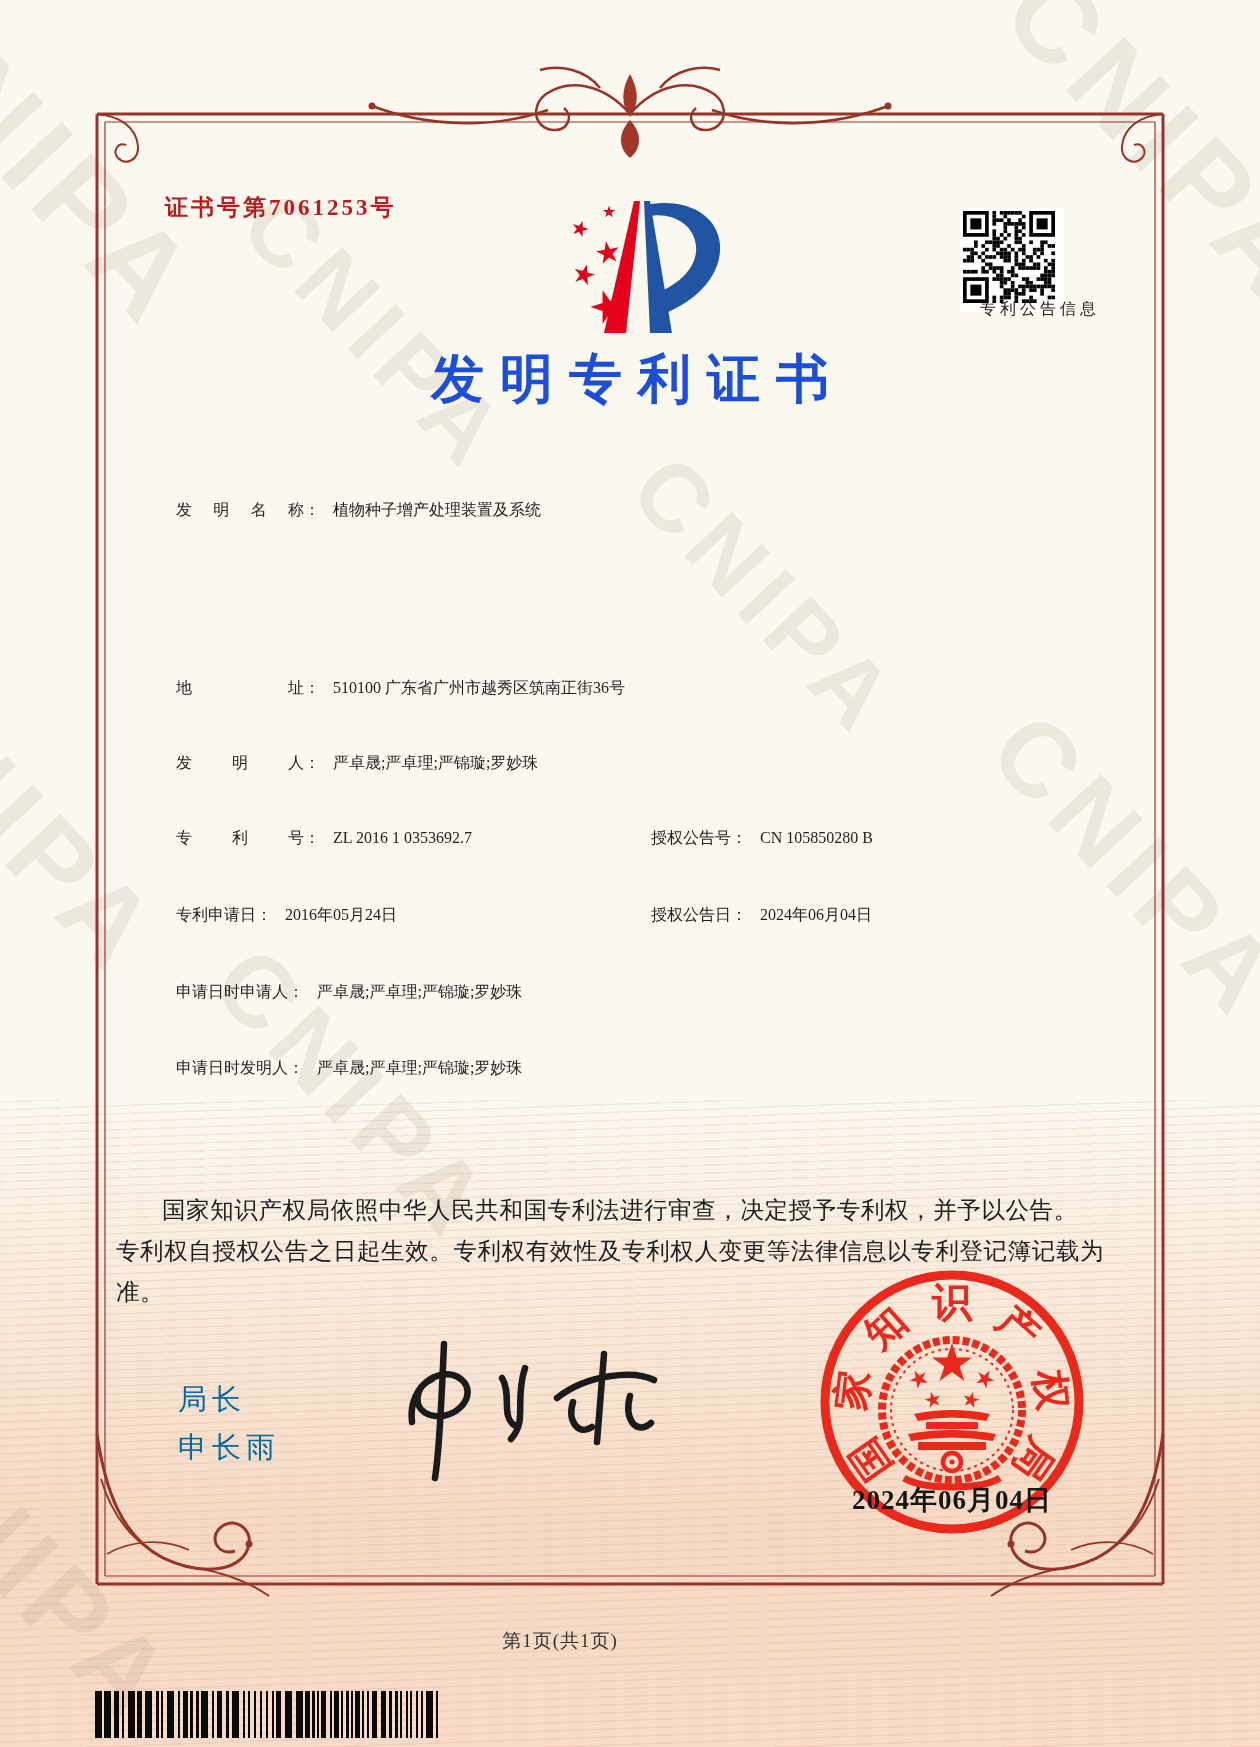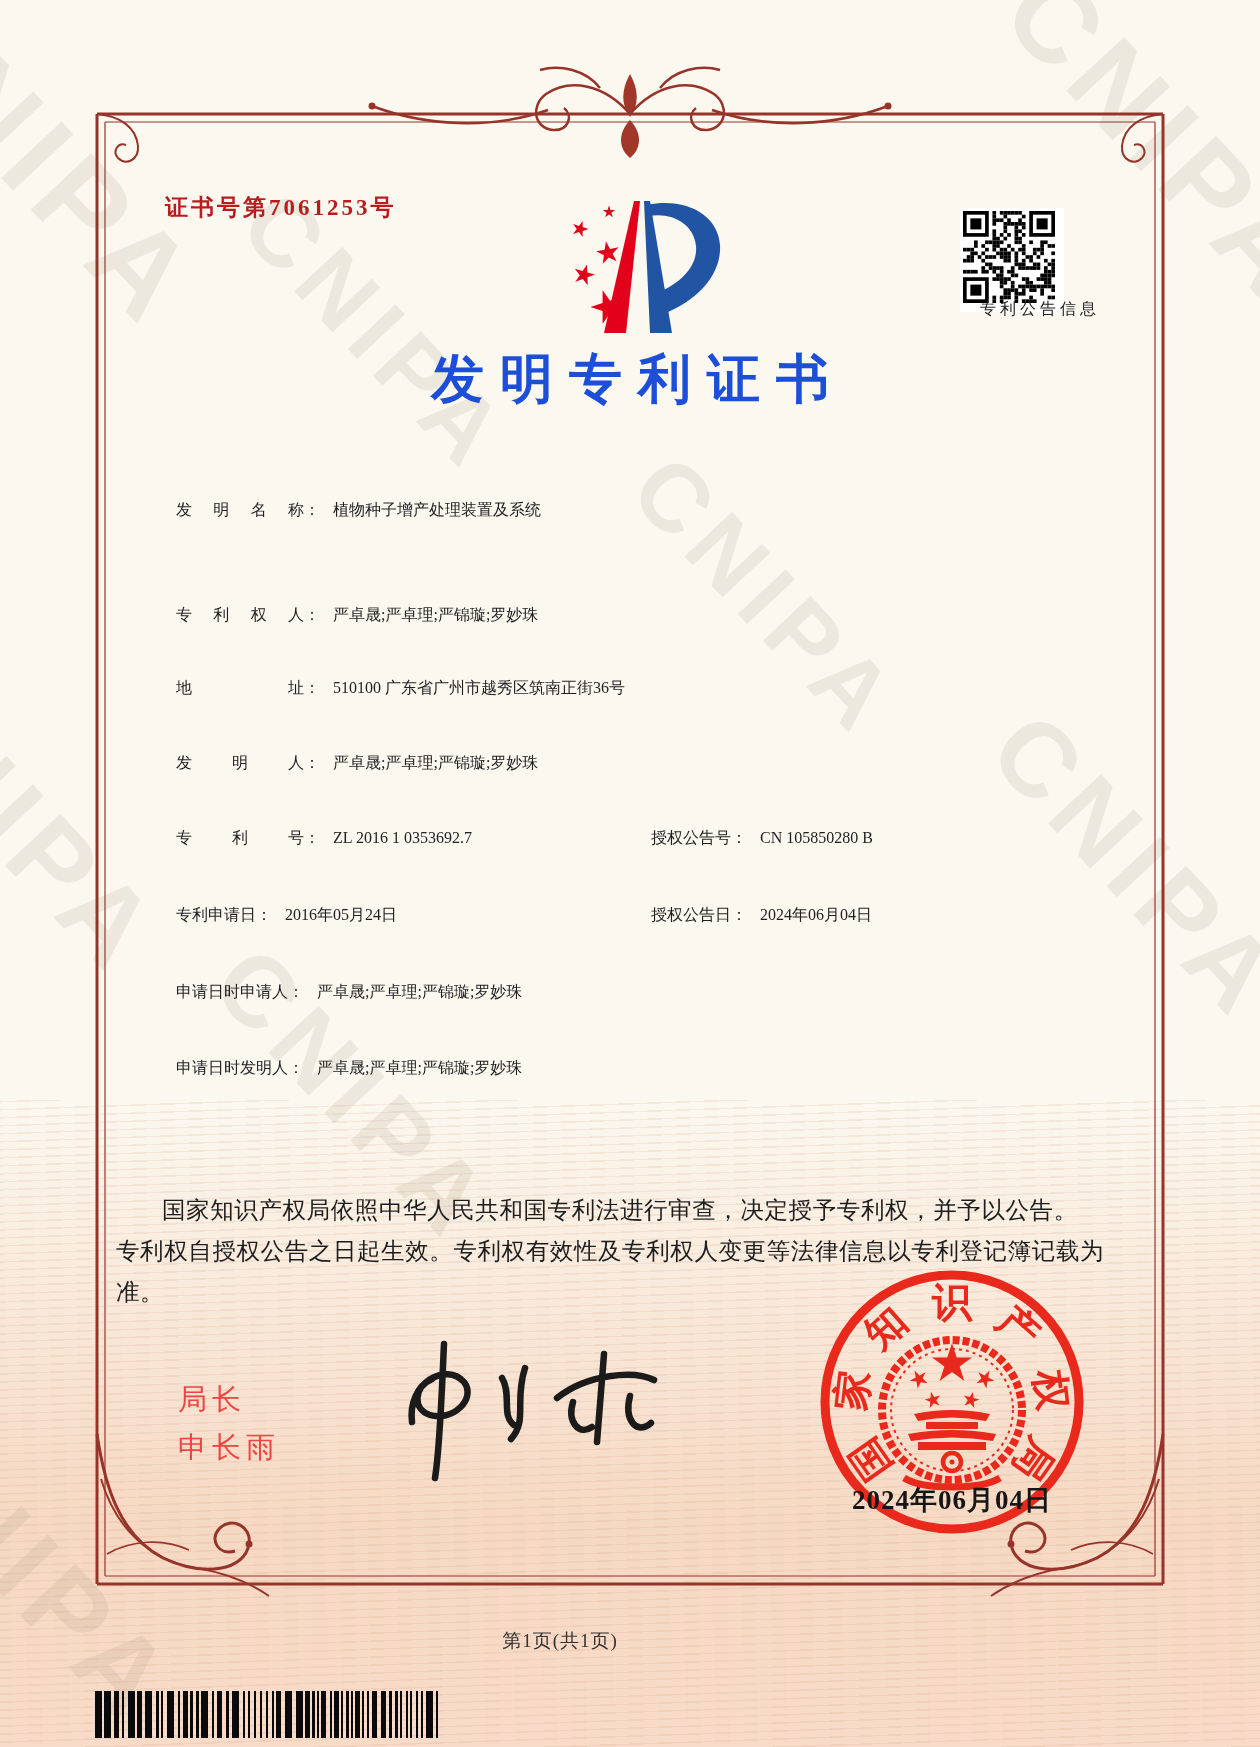--- a/index.html
+++ b/index.html
@@ -31,21 +31,21 @@
     font-size:53px;font-weight:bold;letter-spacing:16px;text-indent:16px;color:#1d4ed8;}
   .row{position:absolute;left:176px;width:1000px;font-size:16px;color:#1f1f1f;white-space:nowrap;}
   .lbl{display:inline-block;vertical-align:bottom;}
   .lbl.j{width:128px;text-align:justify;text-align-last:justify;}
   .cl{margin-right:13px;}
   .pair2{position:absolute;left:475px;top:0;}
   .legal{position:absolute;left:116px;top:1190px;width:1032px;font-size:23.5px;
     line-height:41px;letter-spacing:0.6px;color:#1d1d1d;}
   .legal .l1{text-indent:46px;}
   .director{position:absolute;left:178px;font-family:"Liberation Sans","DejaVu Sans",sans-serif;
-    font-size:29px;letter-spacing:5px;color:#ef4444;font-weight:500;}
+    font-size:29px;letter-spacing:5px;color:#0369a1;font-weight:500;}
   .sig{position:absolute;left:352px;top:1326px;}
   .seal{position:absolute;left:812px;top:1262px;width:280px;height:280px;}
   .sealch{font-family:"Liberation Serif","DejaVu Serif",serif;font-weight:bold;font-size:40px;
     fill:#e8291c;text-anchor:middle;dominant-baseline:central;}
   .seal-date{position:absolute;left:812px;top:1482px;width:280px;text-align:center;
     font-size:27px;font-weight:bold;color:#161616;letter-spacing:1px;}
   .page-footer{position:absolute;left:430px;top:1628px;width:260px;text-align:center;
     font-size:19px;color:#333;letter-spacing:1px;font-family:Liberation Serif, serif;}
   .barcode{position:absolute;left:95px;top:1691px;width:352px;height:47px;}
 </style>
@@ -358,23 +358,20 @@
         <rect x="8" y="80" width="12" height="12" fill="#000"></rect>
       </svg>
   </div>
   <div class="qr-caption">专利公告信息</div>
 
   <div class="title">发明专利证书</div>
 
   <div class="row" style="top:500px">
     <span class="lbl j">发明名称</span><span class="cl">：</span><span class="val">植物种子增产处理装置及系统</span>
   </div>
-  <div class="row" style="top:605px">
-    <span class="lbl j">专利权人</span><span class="cl">：</span><span class="val">严卓晟;严卓理;严锦璇;罗妙珠</span>
-  </div>
   <div class="row" style="top:678px">
     <span class="lbl j">地址</span><span class="cl">：</span><span class="val">510100 广东省广州市越秀区筑南正街36号</span>
   </div>
   <div class="row" style="top:753px">
     <span class="lbl j">发明人</span><span class="cl">：</span><span class="val">严卓晟;严卓理;严锦璇;罗妙珠</span>
   </div>
   <div class="row" style="top:828px">
     <span class="lbl j">专利号</span><span class="cl">：</span><span class="val">ZL 2016 1 0353692.7</span>
     <span class="pair2">
       <span class="lbl">授权公告号</span><span class="cl">：</span><span class="val">CN 105850280 B</span>

